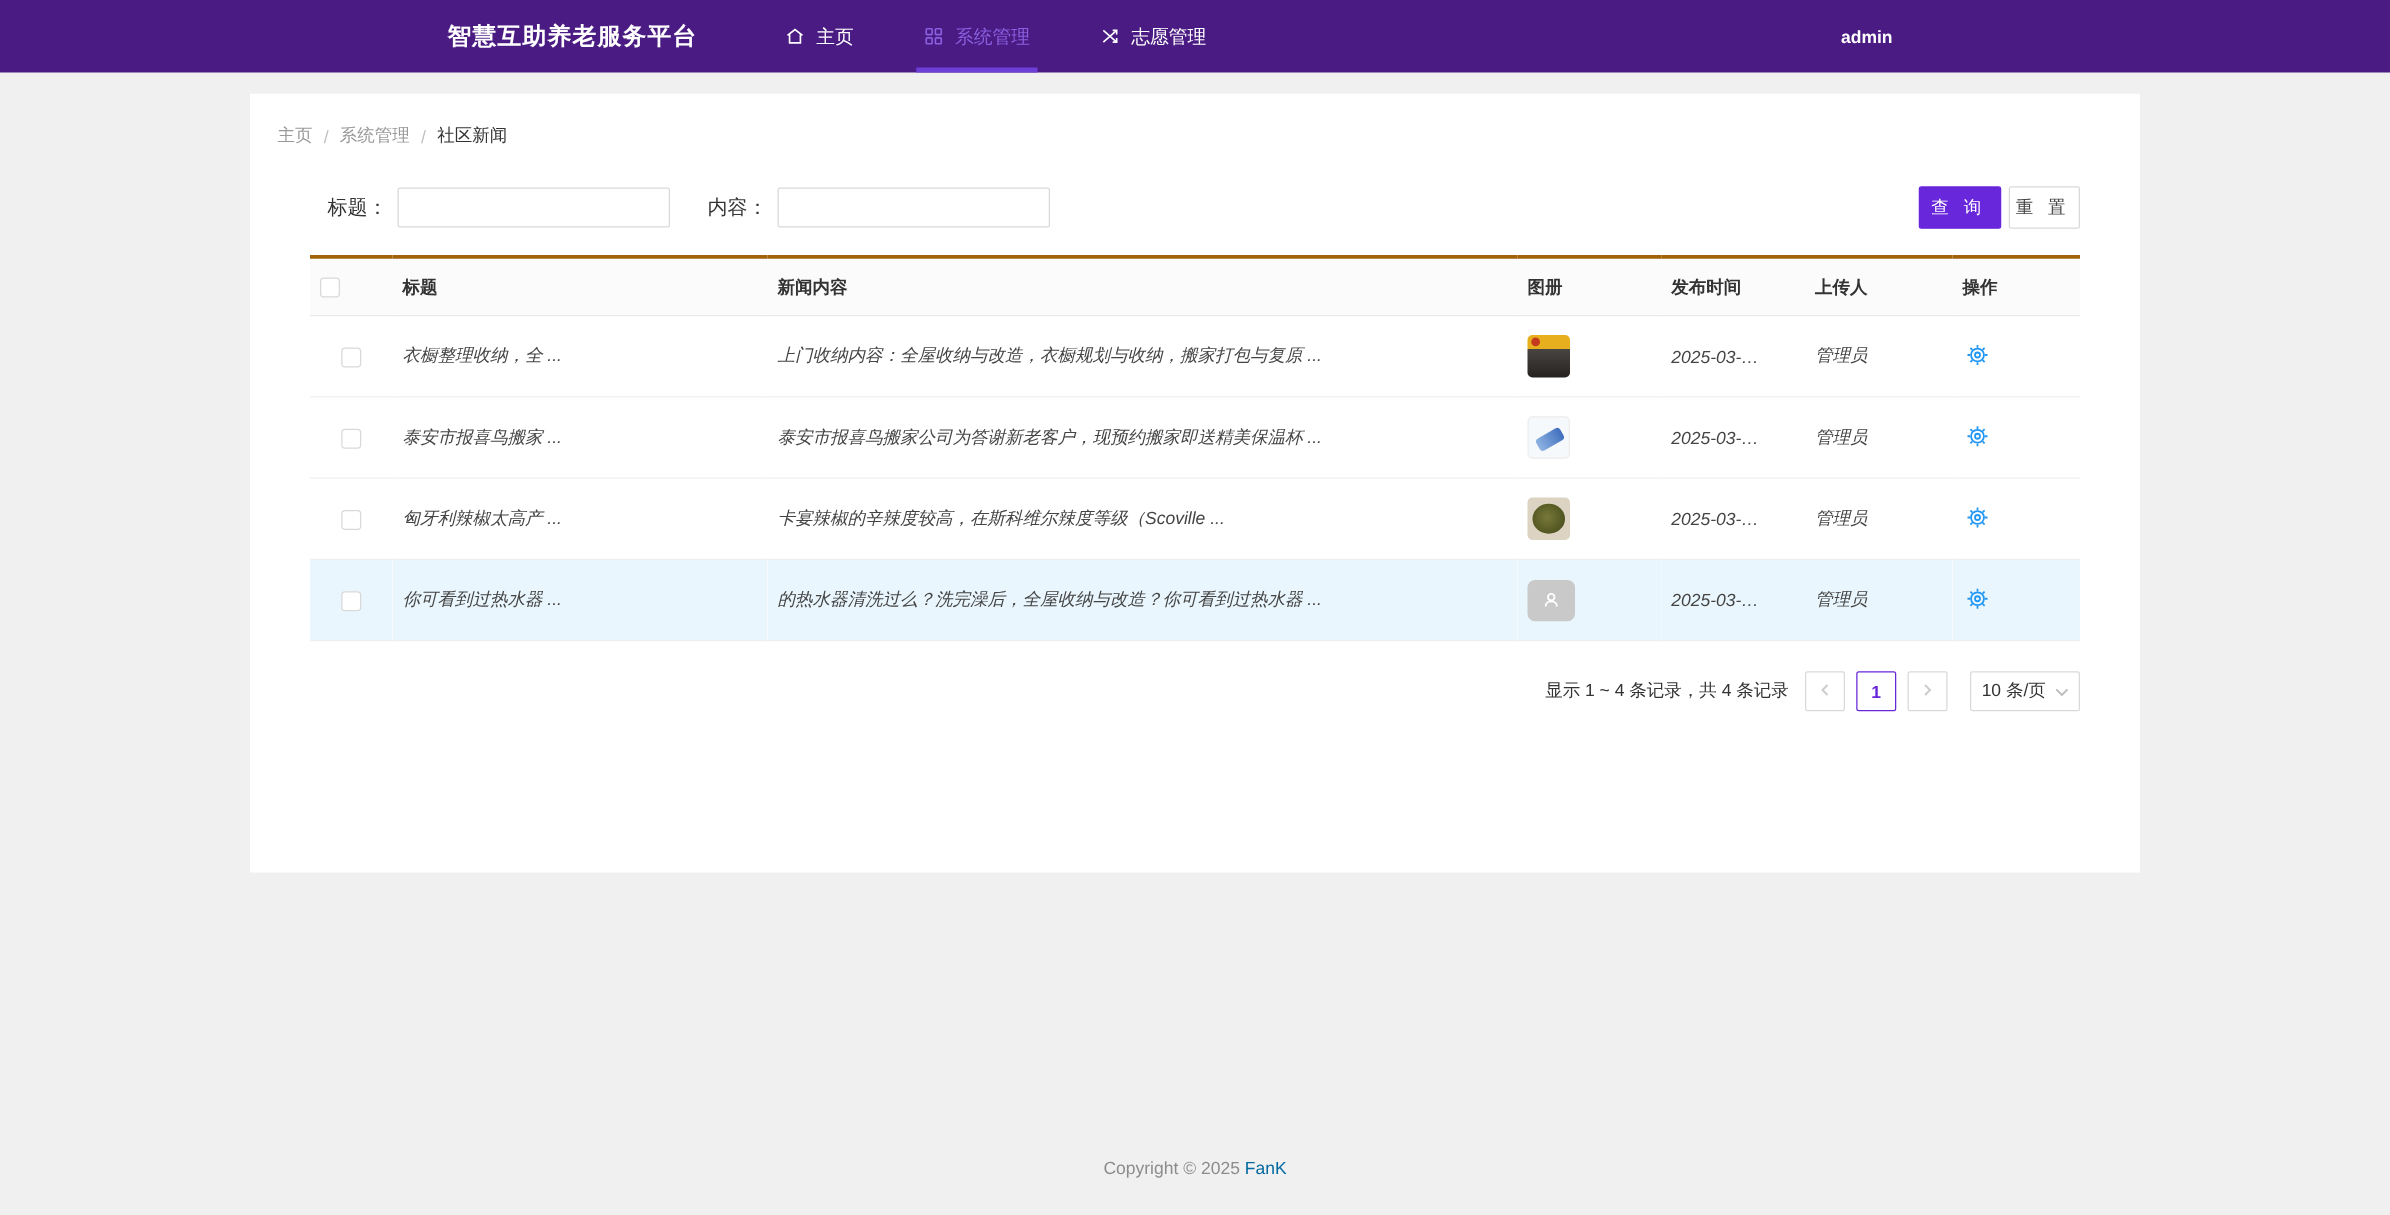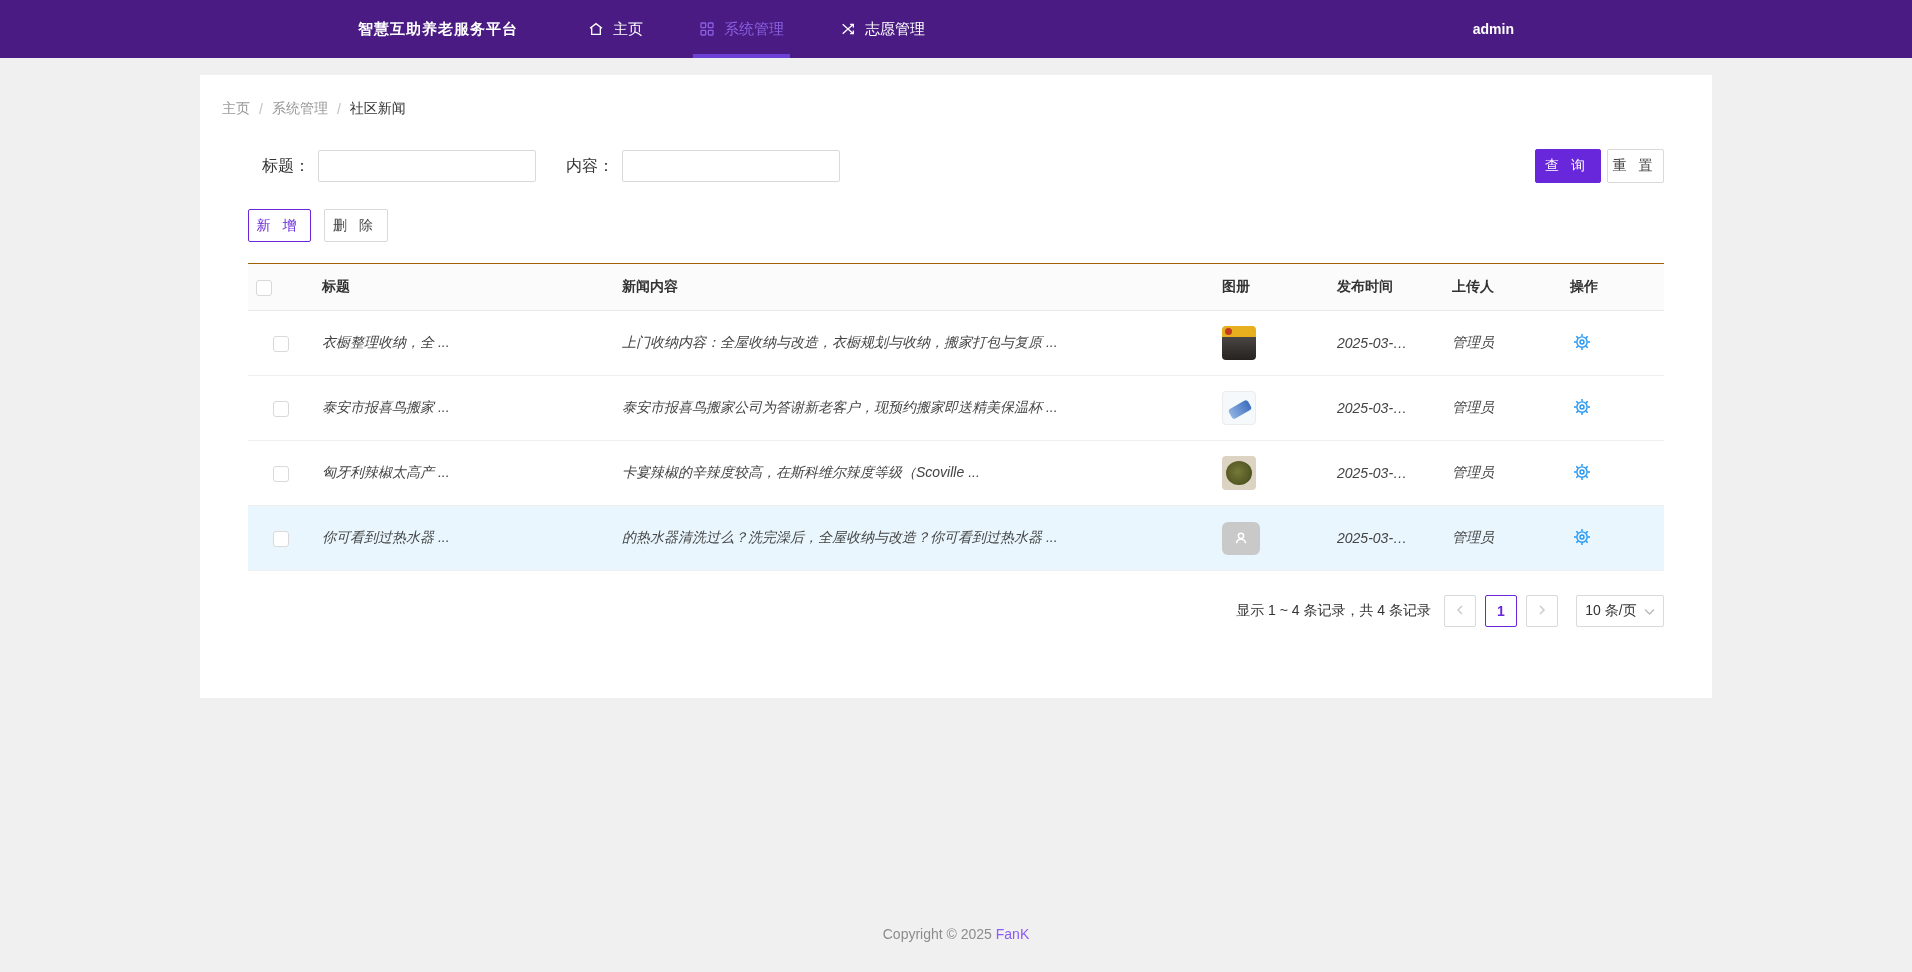--- a/index.html
+++ b/index.html
@@ -7,21 +7,21 @@
   body {
     width:1912px; height:972px;
     background:#f0f0f1;
     font-family:"Liberation Sans","DejaVu Sans",sans-serif;
     font-size:14px; color:#333;
     overflow:hidden;
   }
 
   
   .navbar { height:58px; background:#4a1b82; display:flex; align-items:center; }
-  .nav-title { color:#fff; font-size:15px; font-weight:bold; margin-left:358px; letter-spacing:1px; }
+  .nav-title { color:#fff; font-size:19px; font-weight:bold; margin-left:358px; letter-spacing:1px; }
   .nav-menu { display:flex; margin-left:64px; height:58px; }
   .nav-item { display:flex; align-items:center; gap:9px; margin-right:44px; color:#fff;
               font-size:15px; cursor:pointer; height:58px; padding:0 6px; }
   .nav-item svg { display:block; }
   .nav-item.active { color:#8a5fe0; border-bottom:4px solid #6c3fd6; padding-top:4px; }
   .nav-user { margin-left:auto; margin-right:398px; color:#fff; font-size:14px; font-weight:bold;text-align:right; }
 
   
   .card { width:1512px; margin:17px auto 0; background:#fff; padding:25px 48px 70px 48px; min-height:623px; }
 
@@ -43,21 +43,21 @@
 
   
   .toolbar { margin-top:26px; display:flex; gap:13px; }
   .btn-outline-purple { width:63px; height:33px; background:#fff; border:1px solid #6927db; color:#6927db; }
   .btn-plain { width:64px; height:33px; background:#fff; border:1px solid #d9d9d9; color:#444; }
 
   
   table.news { margin-top:21px; width:1416px; border-collapse:collapse; table-layout:fixed; }
   table.news thead tr { background:#fbfbfb; height:47px; }
   table.news th { font-size:14px; font-weight:bold; color:#333; text-align:left; padding:0 8px;
-                  border-top:1px solid #a16207; border-bottom:1px solid #e9e9e9; }
+                  border-top:3px solid #a16207; border-bottom:1px solid #e9e9e9; }
   table.news tbody tr { height:65px; border-bottom:1px solid #efefef; background:#fff; }
   table.news tbody tr.highlight { background:#e9f6fd; }
   table.news td { font-size:14px; color:#444; padding:0 8px; overflow:hidden; white-space:nowrap;font-style:italic; }
   .cell-center { text-align:center; }
 
   .checkbox { display:inline-block; width:16px; height:16px; border:1px solid #d9d9d9;
               border-radius:3px; background:#fff; cursor:pointer; vertical-align:middle; }
 
   .thumb { width:34px; height:34px; border-radius:4px; position:relative; overflow:hidden; display:inline-block; vertical-align:middle; }
   .thumb1 { background:linear-gradient(180deg,#e7af1d 0%,#e7af1d 32%,#494542 32%,#26221f 100%); }
@@ -79,21 +79,21 @@
   .pg-btn { width:32px; height:32px; border:1px solid #d9d9d9; border-radius:2px; background:#fff;
             display:flex; align-items:center; justify-content:center; margin-left:9px;
             cursor:pointer; font-size:14px; color:#333; }
   .pg-btn.current { border-color:#6927db; color:#6927db; font-weight:bold; }
   .pg-size { margin-left:18px; width:88px; height:32px; border:1px solid #d9d9d9; border-radius:2px;
              background:#fff; display:flex; align-items:center; justify-content:center; gap:7px;
              cursor:pointer; color:#333; font-size:14px; }
 
   
   .footer { padding-top:228px; text-align:center; color:#8c8c8c; font-size:14px; }
-  .footer a { color:#8b5cf6; text-decoration:none; cursor:pointer; }
+  .footer a { color:#0369a1; text-decoration:none; cursor:pointer; }
 </style>
 </head>
 <body>
 
 <header class="navbar">
   <div class="nav-title">智慧互助养老服务平台</div>
 
   <nav class="nav-menu">
     <div class="nav-item">
       <span>
@@ -147,24 +147,20 @@
 
     <label class="form-label group-gap">内容：</label>
     <input class="form-input" type="text" value="" style="">
 
     <div class="search-actions">
       <button class="btn btn-primary">查 询</button>
       <button class="btn btn-default">重 置</button>
     </div>
   </div>
 
-  <div class="toolbar">
-    <button class="btn btn-outline-purple">新 增</button>
-    <button class="btn btn-plain">删 除</button>
-  </div>
 
   <table class="news">
     <colgroup>
       <col style="width:66px">
         <col style="width:300px">
         <col style="width:600px">
       <col style="width:115px">
         <col style="width:115px">
         <col style="width:118px">
         <col style="width:102px">

